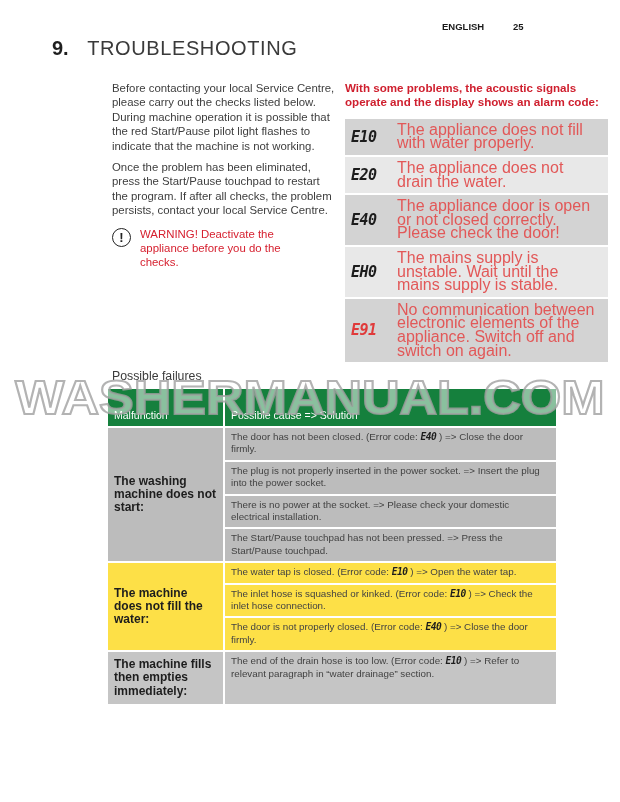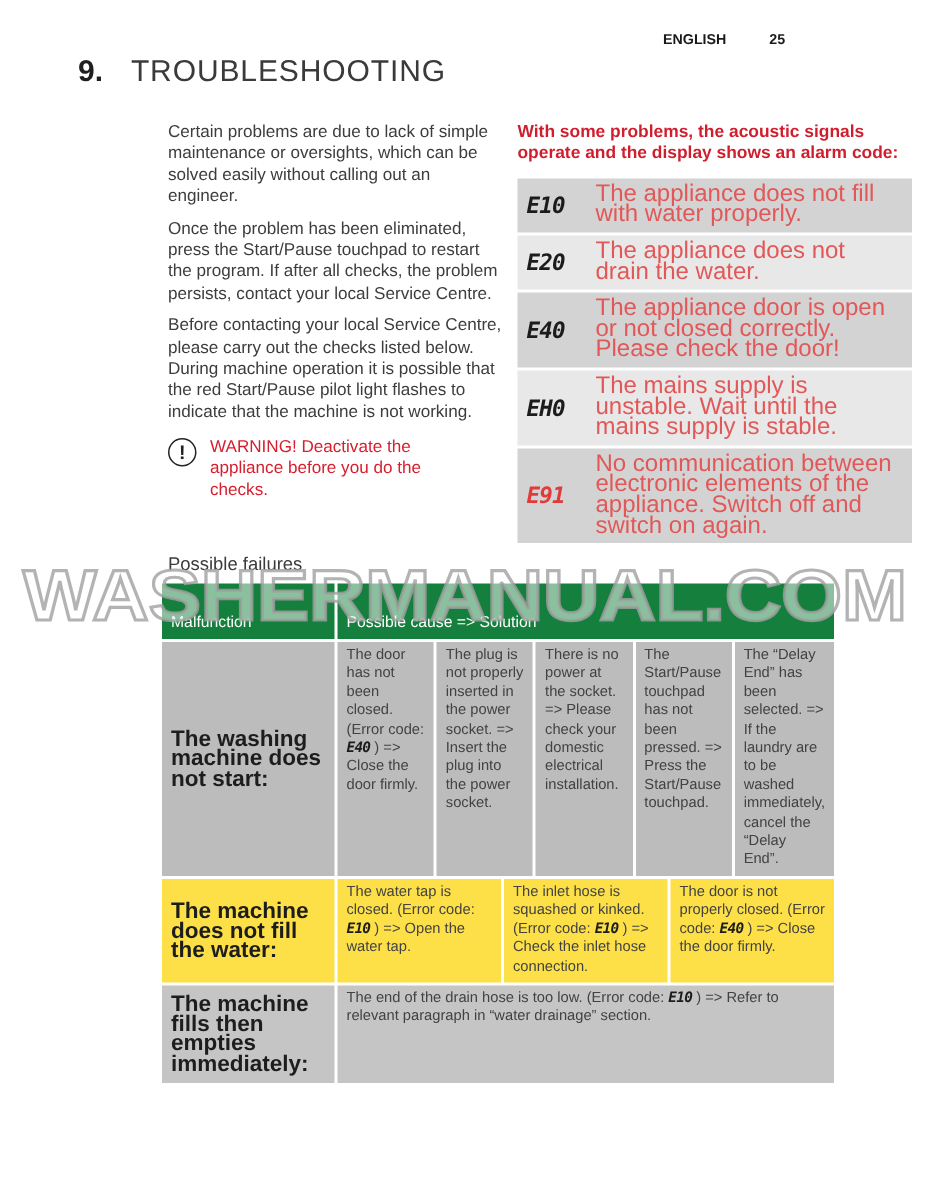--- a/index.html
+++ b/index.html
@@ -46,24 +46,24 @@
 
   
   .ftable { position:absolute; top:389px; left:108px; width:448px; }
   .fhead { display:flex; gap:2px; }
   .fhead-cell { background:#15803d; color:#ffffff; font-weight:normal; font-size:10.5px; padding:20px 6px 5px; }
   .fhead-cell.c1 { flex:0 0 103px; }
   .fhead-cell.c2 { flex:1; }
   .fbody { display:flex; flex-direction:column; }
   .fgroup { display:flex; gap:2px; margin-top:2px; }
   .fmal {
-    flex:0 0 103px; font-weight:bold; font-size:15px; line-height:13.2px; color:#1d1d1d;
+    flex:0 0 103px; font-weight:bold; font-size:12px; line-height:13.2px; color:#1d1d1d;
     padding:6px; display:flex; flex-direction:column; justify-content:center;
   }
-  .fcauses { flex:1; display:flex; gap:2px; }
+  .fcauses { flex:1; display:flex; flex-direction:column; gap:2px; }
   .fcause { font-size:9.8px; line-height:12.4px; color:#424242; padding:3px 6px 4px; flex:1; }
   .shade-medium  > .fmal, .shade-medium  .fcause { background:#bcbcbc; }
   .shade-light   > .fmal, .shade-light   .fcause { background:#fde047; }
   .shade-medium2 > .fmal, .shade-medium2 .fcause { background:#c5c5c5; }
   .lcd-inline { font-size:9.6px; color:#1c1c1c; }
 
   
   .watermark {
     position:absolute; top:374px; left:0; width:620px; text-align:center;
     font-weight:bold; font-size:52px; letter-spacing:0px; line-height:1;
@@ -82,23 +82,22 @@
     <span class="lang">ENGLISH</span>
     <span class="pagenum">25</span>
   </div>
 
   <h1 class="section-title">
     <span class="sec-num">9.</span>
     <span class="sec-text">TROUBLESHOOTING</span>
   </h1>
 
   <div class="col-left">
-    <p>Certain problems are due to lack of simple maintenance or oversights, which can be solved easily without calling out an engineer.</p>
+    <p>Before contacting your local Service Centre, please carry out the checks listed below. During machine operation it is possible that the red Start/Pause pilot light flashes to indicate that the machine is not working.</p>
     <p>Once the problem has been eliminated, press the Start/Pause touchpad to restart the program. If after all checks, the problem persists, contact your local Service Centre.</p>
-    <p>Before contacting your local Service Centre, please carry out the checks listed below. During machine operation it is possible that the red Start/Pause pilot light flashes to indicate that the machine is not working.</p>
     <div class="warning">
       <span class="warn-icon">!</span>
       <span class="warn-text">WARNING! Deactivate the appliance before you do the checks.</span>
     </div>
   </div>
 
   <div class="col-right">
     <div class="alarm-heading">With some problems, the acoustic signals operate and the display shows an alarm code:</div>
     <div class="alarm-table">
         <div class="alarm-row">
@@ -132,21 +131,20 @@
       <div class="fhead-cell c2">Possible cause =&gt; Solution</div>
     </div>
     <div class="fbody">
         <div class="fgroup shade-medium">
           <div class="fmal">The washing machine does not start:</div>
           <div class="fcauses">
             <div class="fcause">The door has not been closed. (Error code: <span class="lcd lcd-inline">E40</span> ) =&gt; Close the door firmly.</div>
             <div class="fcause">The plug is not properly inserted in the power socket. =&gt; Insert the plug into the power socket.</div>
             <div class="fcause">There is no power at the socket. =&gt; Please check your domestic electrical installation.</div>
             <div class="fcause">The Start/Pause touchpad has not been pressed. =&gt; Press the Start/Pause touchpad.</div>
-            <div class="fcause">The “Delay End” has been selected. =&gt; If the laundry are to be washed immediately, cancel the “Delay End”.</div>
           </div>
         </div>
         <div class="fgroup shade-light">
           <div class="fmal">The machine does not fill the water:</div>
           <div class="fcauses">
             <div class="fcause">The water tap is closed. (Error code: <span class="lcd lcd-inline">E10</span> ) =&gt; Open the water tap.</div>
             <div class="fcause">The inlet hose is squashed or kinked. (Error code: <span class="lcd lcd-inline">E10</span> ) =&gt; Check the inlet hose connection.</div>
             <div class="fcause">The door is not properly closed. (Error code: <span class="lcd lcd-inline">E40</span> ) =&gt; Close the door firmly.</div>
           </div>
         </div>

